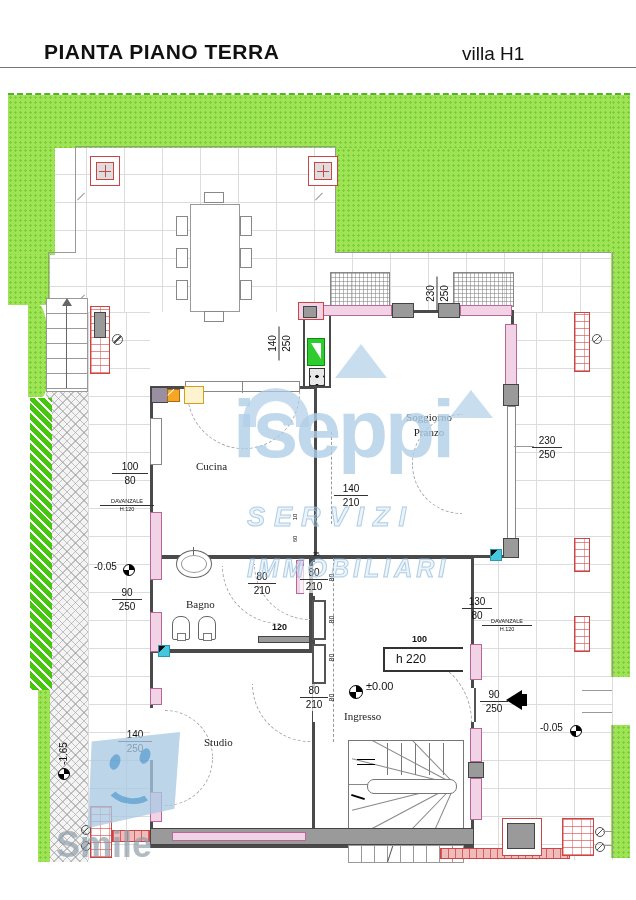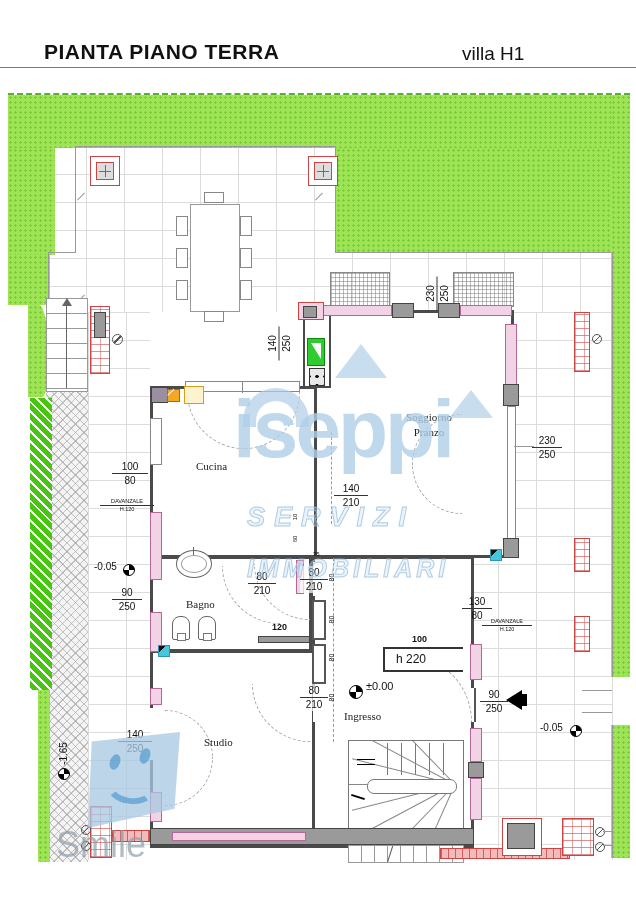--- a/index.html
+++ b/index.html
@@ -44,21 +44,21 @@
   .vert{transform:rotate(-90deg);transform-origin:center center;}
   .lvl{width:12px;height:12px;border-radius:50%;border:1px solid #000;box-sizing:border-box;
        background:conic-gradient(#000 0 90deg,#fff 90deg 180deg,#000 180deg 270deg,#fff 270deg 360deg);}
   .serif{font-family:"Liberation Serif",serif;color:#222;}
   .thin{background:#999;}
   .dashline{border-left:1px dashed #999;}
   
   .wmtxt{color:rgba(176,206,231,.8);font-weight:bold;}
   .wmout{color:rgba(200,224,240,.35);-webkit-text-stroke:1px rgba(150,190,220,.75);
          font-weight:bold;font-style:italic;}
-  .smiletxt{color:rgba(140,155,168,.8);font-weight:400;}
+  .smiletxt{color:rgba(140,155,168,.8);font-weight:700;}
 </style>
 </head>
 <body>
 
 <div id="stage">
 
   <div class="abs title" style="left:44px;top:40px;">PIANTA PIANO TERRA</div>
   <div class="abs villa" style="left:462px;top:43px;">villa H1</div>
   <div class="abs hrule" style="left:0;top:67px;width:636px;height:0;"></div>
 

